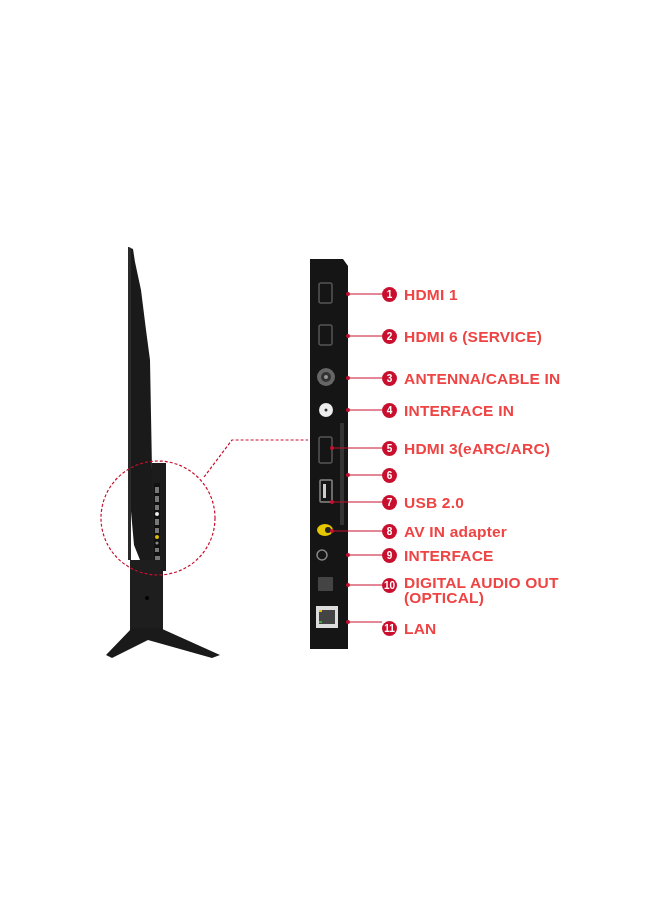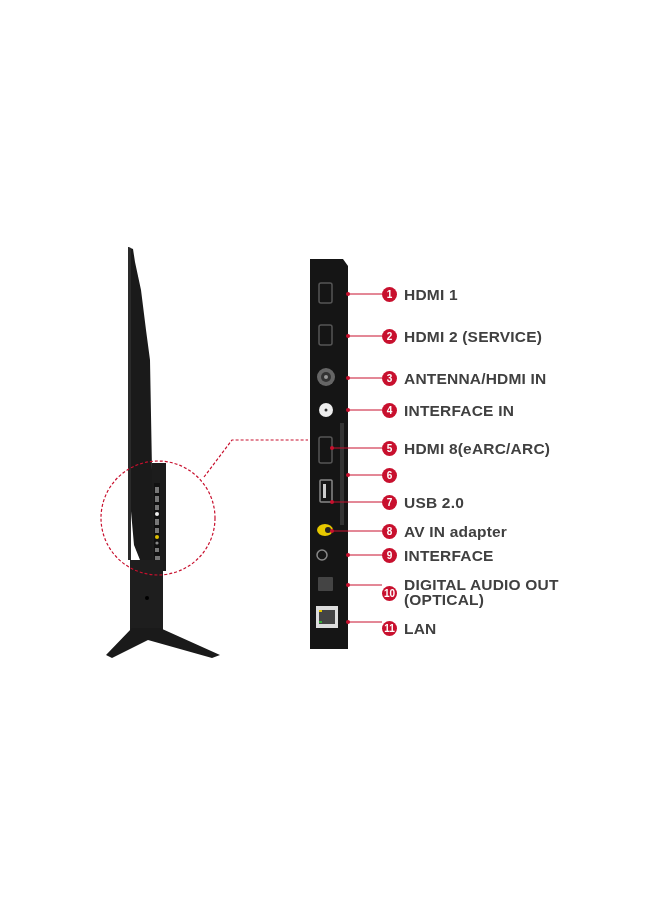--- a/index.html
+++ b/index.html
@@ -1,21 +1,21 @@
 <!DOCTYPE html>
 <html><head>
 <meta charset="utf-8">
 <style>
   html, body { margin:0; padding:0; background:#ffffff; }
   body { width:660px; height:900px; position:relative; overflow:hidden; font-family:"Liberation Sans", sans-serif; }
   .stage { position:absolute; left:0; top:0; width:660px; height:900px; }
   .tv-side { position:absolute; left:0; top:0; width:660px; height:900px; }
   .label-row { position:absolute; left:382px; height:20px; display:flex; align-items:center; }
   .num { width:15px; height:15px; border-radius:50%; background:#c8102e; color:#fff; font-size:10px; font-weight:bold; display:flex; align-items:center; justify-content:center; margin-right:7px; flex:none; }
-  .lbl { font-size:15.5px; font-weight:bold; color:#404040; letter-spacing:0.2px; white-space:nowrap; line-height:15px; }
+  .lbl { font-size:15.5px; font-weight:bold; color:#ef4444; letter-spacing:0.2px; white-space:nowrap; line-height:15px; }
 </style>
 </head>
 <body>
 
 <div class="stage">
 
   <svg class="tv-side" width="660" height="900" viewBox="0 0 660 900">
 
     <path d="M128,247 L133,249 L135,262 L141,290 L146,330 L150,360 L152,470 L152,560 L140,560 L134,545 L130,500 L129,400 Z" fill="#1a1a1a"></path>
     <path d="M128,247 L131,248 L131,560 L128,560 Z" fill="#2a2a2a"></path>
@@ -102,50 +102,50 @@
         <circle cx="348" cy="622" r="2"></circle>
     </g>
   </svg>
 
   <div class="label-row" style="top:284px">
     <span class="num">1</span>
     <span class="lbl">HDMI 1</span>
   </div>
   <div class="label-row" style="top:326px">
     <span class="num">2</span>
-    <span class="lbl">HDMI 2 (SERVICE)</span>
+    <span class="lbl">HDMI 6 (SERVICE)</span>
   </div>
   <div class="label-row" style="top:368px">
     <span class="num">3</span>
-    <span class="lbl">ANTENNA/HDMI IN</span>
+    <span class="lbl">ANTENNA/CABLE IN</span>
   </div>
   <div class="label-row" style="top:400px">
     <span class="num">4</span>
     <span class="lbl">INTERFACE IN</span>
   </div>
   <div class="label-row" style="top:438px">
     <span class="num">5</span>
-    <span class="lbl">HDMI 8(eARC/ARC)</span>
+    <span class="lbl">HDMI 3(eARC/ARC)</span>
   </div>
   <div class="label-row" style="top:465px">
     <span class="num">6</span>
   </div>
   <div class="label-row" style="top:492px">
     <span class="num">7</span>
     <span class="lbl">USB 2.0</span>
   </div>
   <div class="label-row" style="top:521px">
     <span class="num">8</span>
     <span class="lbl">AV IN adapter</span>
   </div>
   <div class="label-row" style="top:545px">
     <span class="num">9</span>
     <span class="lbl">INTERFACE</span>
   </div>
-  <div class="label-row" style="top:575px; height:34px; align-items:center;">
+  <div class="label-row" style="top:575px; height:34px; align-items:flex-start;">
     <span class="num" style="margin-top:3px">10</span>
     <span style="display:flex; flex-direction:column;">
       <span class="lbl">DIGITAL AUDIO OUT</span>
       <span class="lbl">(OPTICAL)</span>
     </span>
   </div>
   <div class="label-row" style="top:618px">
     <span class="num">11</span>
     <span class="lbl">LAN</span>
   </div>

